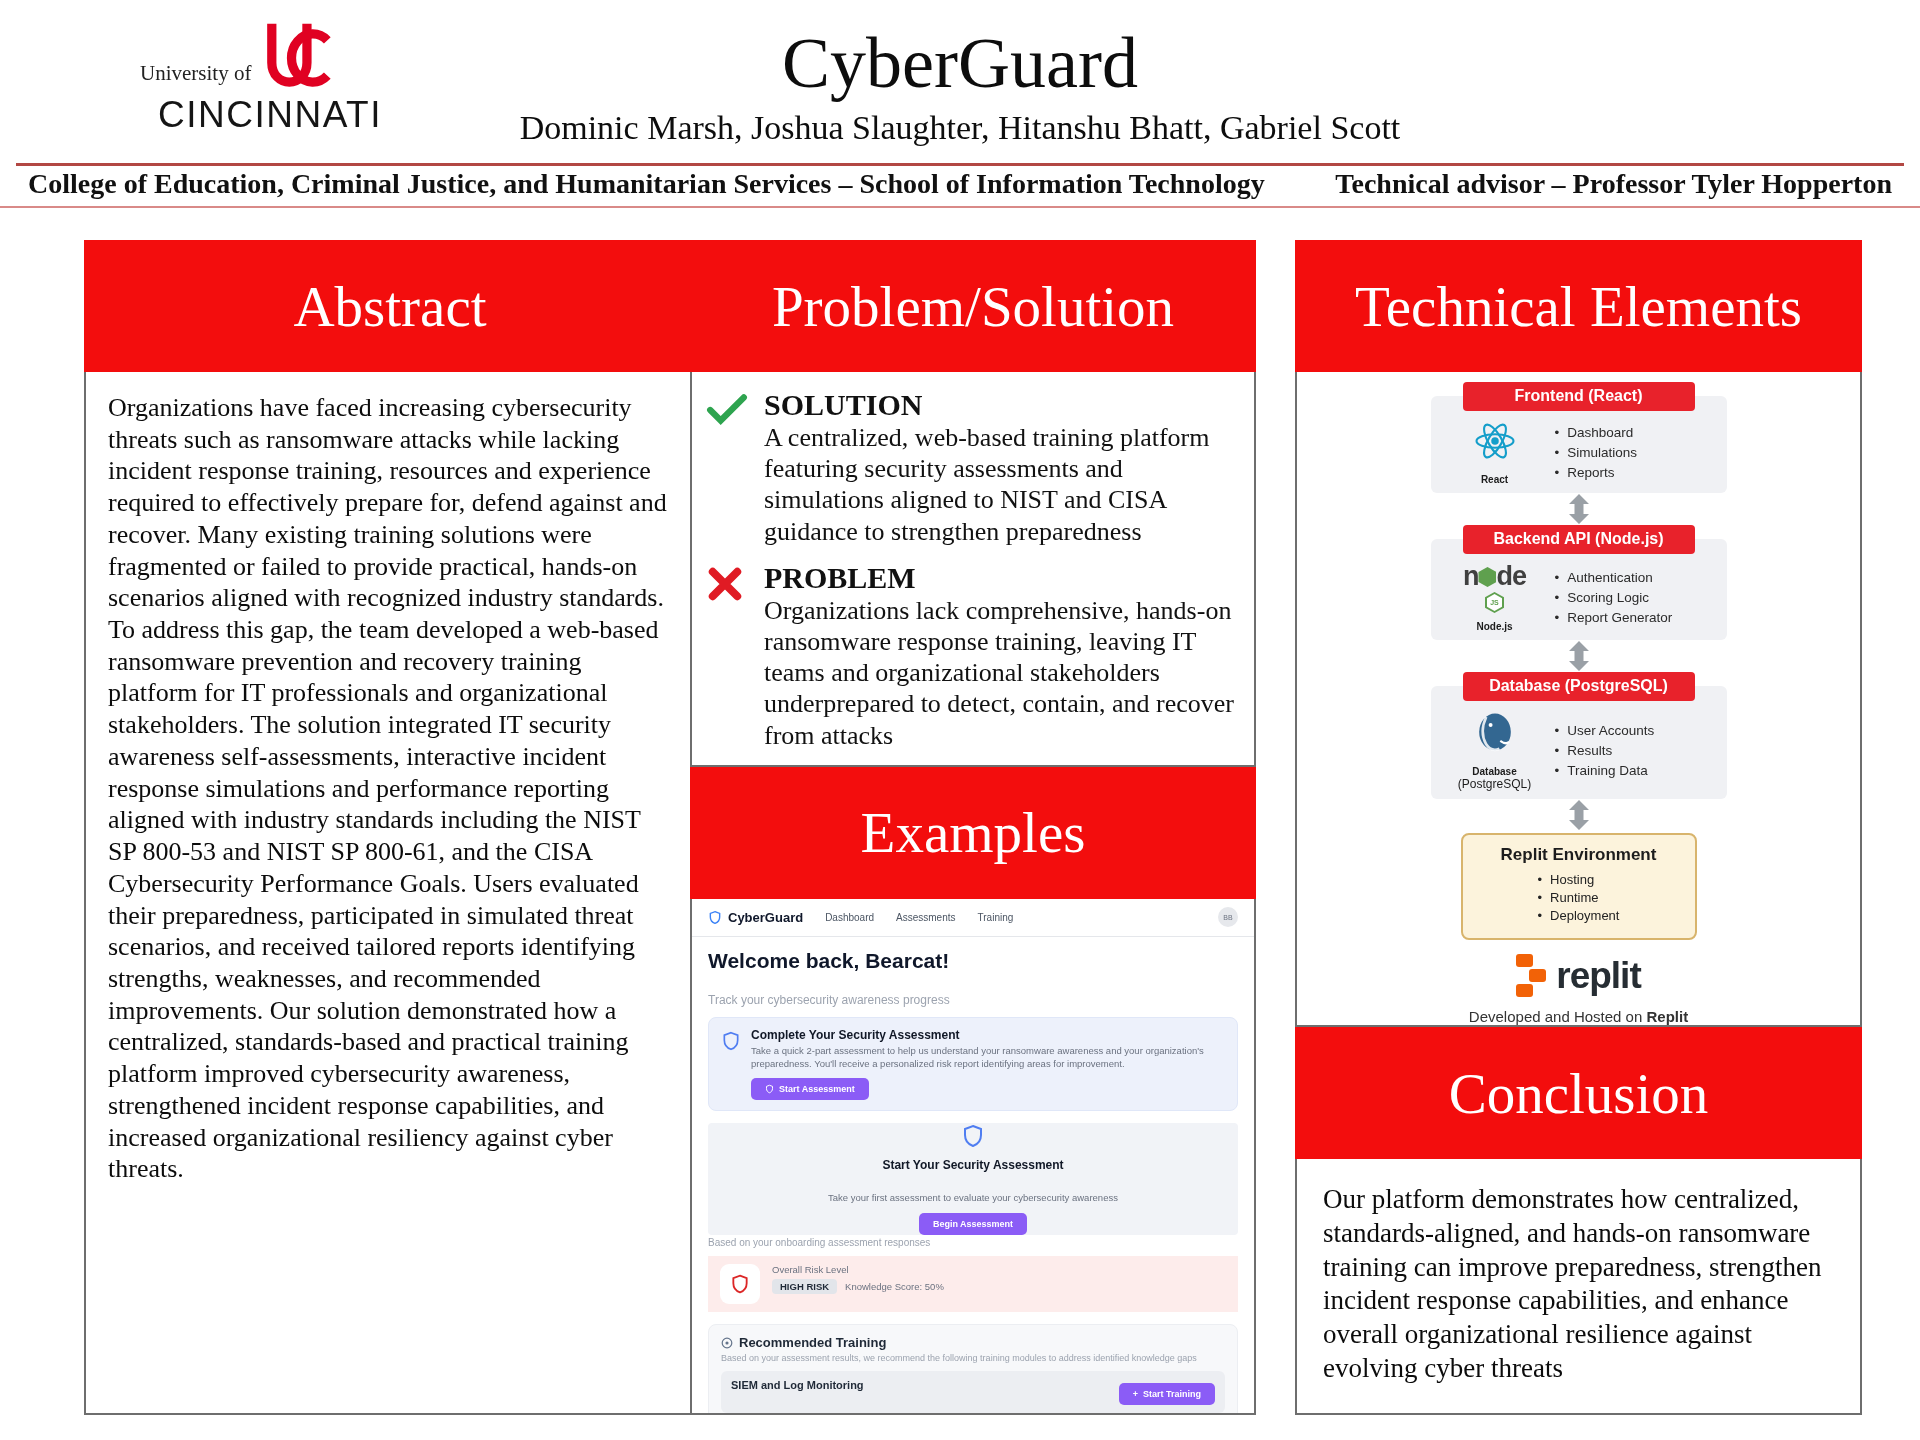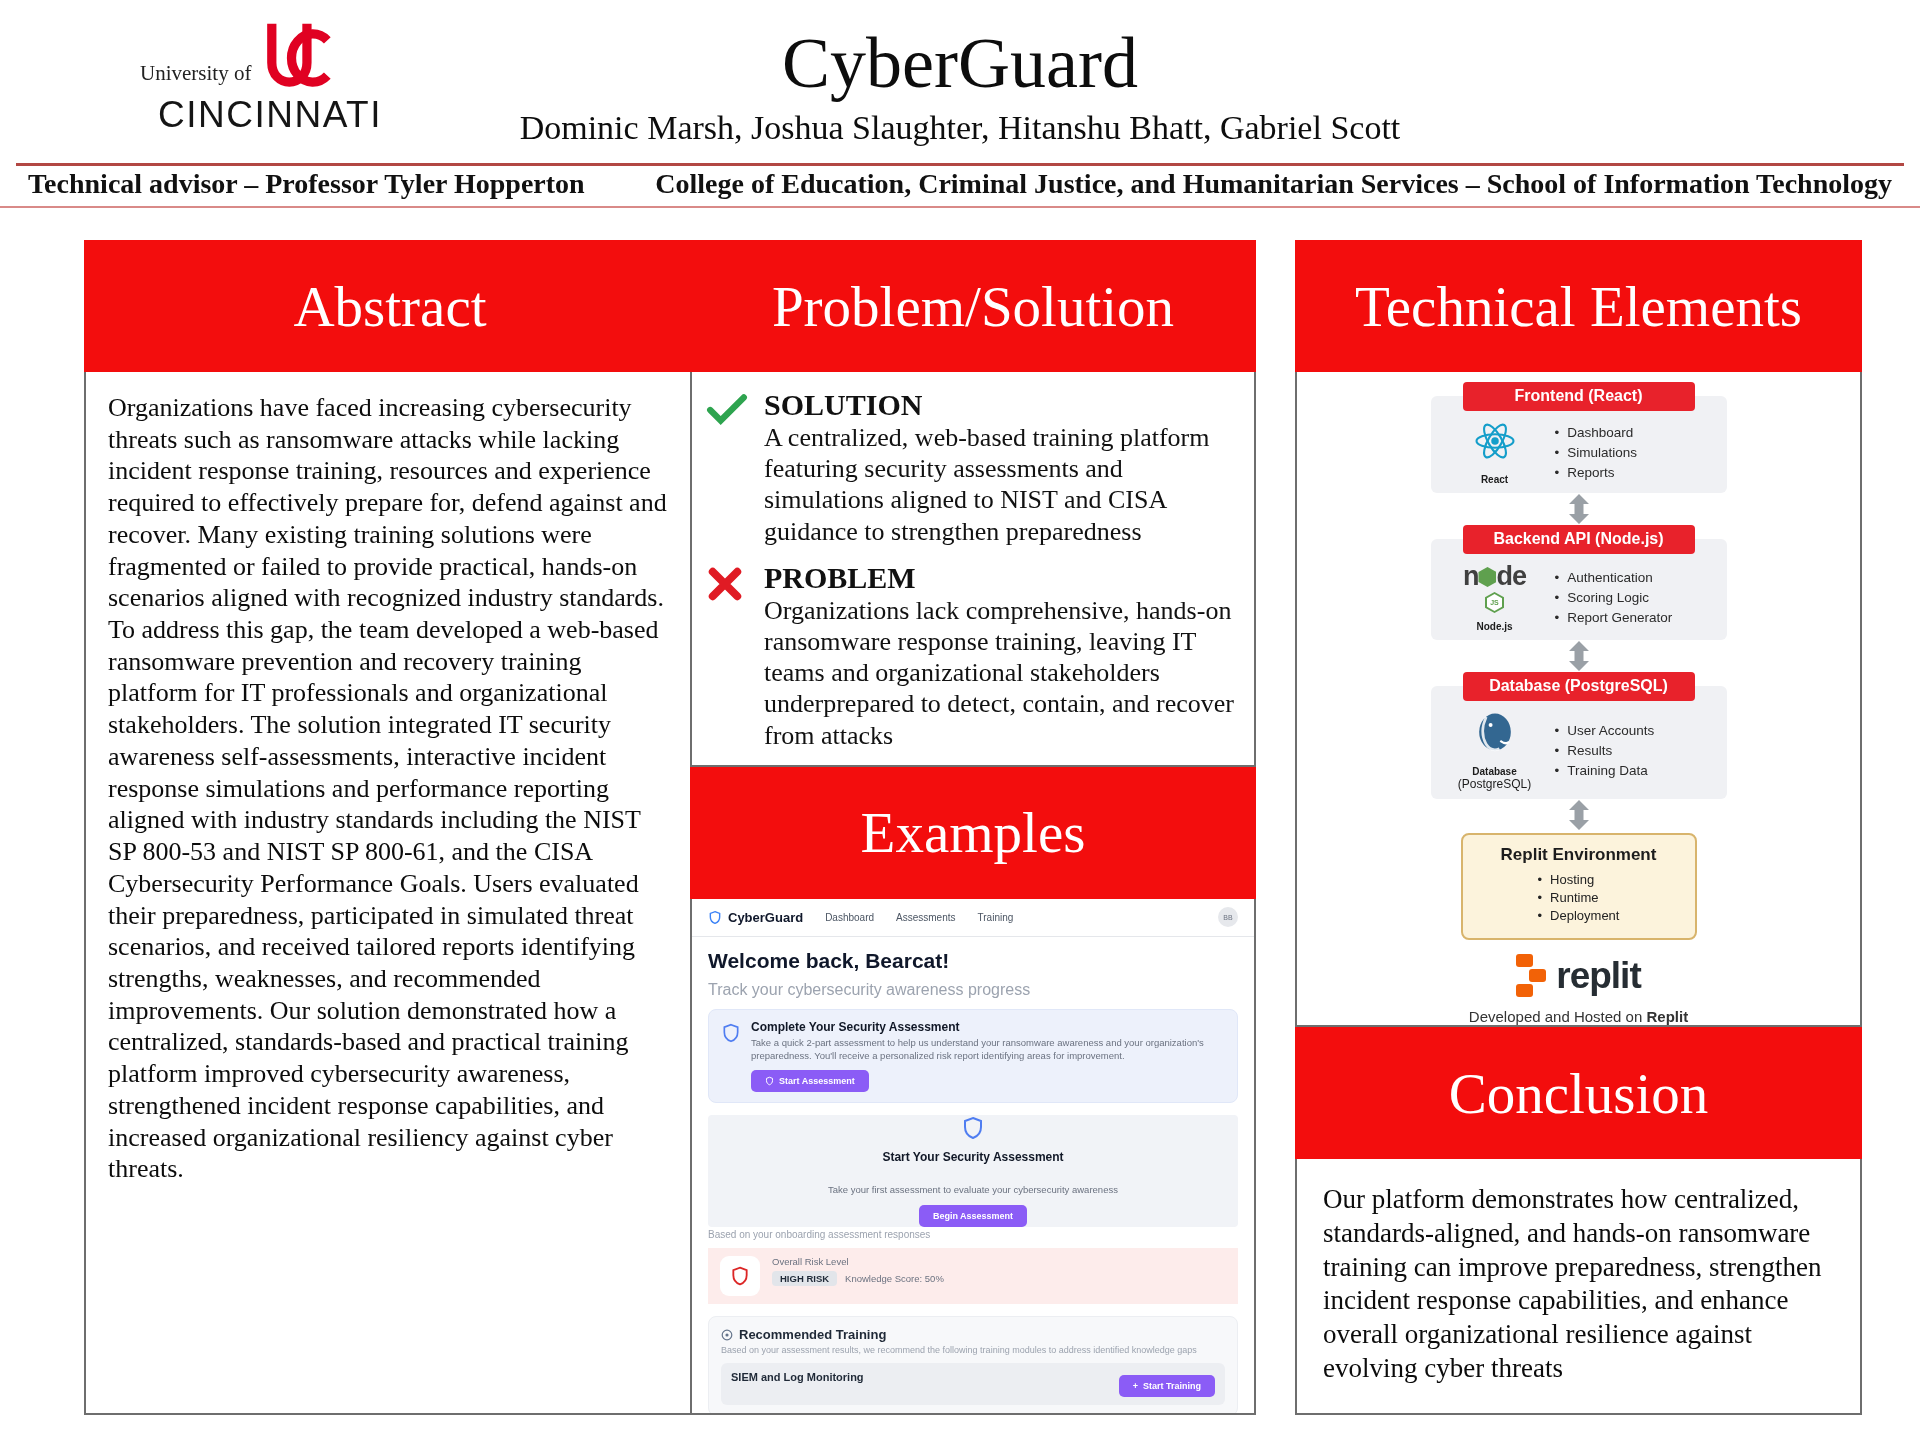--- a/index.html
+++ b/index.html
@@ -42,21 +42,21 @@
   
   .app { flex:1; font-family:"Liberation Sans", sans-serif; color:#111827; overflow:hidden; }
   .app-nav { height:38px; border-bottom:1px solid #e5e7eb; display:flex; align-items:center;
              padding:0 16px; gap:22px; }
   .brand { display:flex; align-items:center; gap:6px; font-size:13px; font-weight:bold; color:#0f172a; }
   .nav-link { font-size:10px; color:#4b5563; }
   .avatar { margin-left:auto; width:20px; height:20px; border-radius:50%; background:#e6e8ec;
             color:#6b7280; font-size:7px; display:flex; align-items:center; justify-content:center; }
   .app-main { padding:8px 16px 0; }
   .welcome { font-size:21px; font-weight:bold; color:#0f172a; margin-top:4px; }
-  .welcome-sub { font-size:16px; color:#9ca3af; margin-top:8px; }
+  .welcome-sub { font-size:12px; color:#9ca3af; margin-top:20px; }
   .card1 { margin-top:10px; background:#edf1fb; border:1px solid #e0e7f8; border-radius:8px;
            padding:10px 12px; display:flex; gap:10px; }
   .card1 h4 { font-size:12px; color:#111827; }
   .card-desc { font-size:9.5px; color:#6b7280; line-height:1.35; margin-top:3px; }
   .btn { display:inline-flex; align-items:center; gap:5px; background:#8b5cf6; color:#fff;
          border:none; border-radius:5px; font-size:9px; font-weight:bold;
          font-family:"Liberation Sans", sans-serif; padding:6px 14px; margin-top:8px; }
   .card2 { margin-top:12px; background:#f1f3f7; border-radius:4px; padding:0;
            text-align:center; }
   .card2 h4 { font-size:12px; margin-top:5px; }
@@ -140,22 +140,22 @@
     <div class="uc-cinci">CINCINNATI</div>
   </div>
 
   <div class="title-block">
     <div class="poster-title">CyberGuard</div>
     <div class="poster-authors">Dominic Marsh, Joshua Slaughter, Hitanshu Bhatt, Gabriel Scott</div>
   </div>
 
   <div class="rule1"></div>
   <div class="affil-row">
+    <div>College of Education, Criminal Justice, and Humanitarian Services – School of Information Technology</div>
     <div>Technical advisor – Professor Tyler Hopperton</div>
-    <div>College of Education, Criminal Justice, and Humanitarian Services – School of Information Technology</div>
   </div>
   <div class="rule2"></div>
 
   <section class="panel panel-1">
     <div class="panel-header">Abstract</div>
     <div class="sect abstract-body">Organizations have faced increasing cybersecurity threats such as ransomware attacks while lacking incident response training, resources and experience required to effectively prepare for, defend against and recover. Many existing training solutions were fragmented or failed to provide practical, hands-on scenarios aligned with recognized industry standards. To address this gap, the team developed a web-based ransomware prevention and recovery training platform for IT professionals and organizational stakeholders. The solution integrated IT security awareness self-assessments, interactive incident response simulations and performance reporting aligned with industry standards including the NIST SP 800-53 and NIST SP 800-61, and the CISA Cybersecurity Performance Goals. Users evaluated their preparedness, participated in simulated threat scenarios, and received tailored reports identifying strengths, weaknesses, and recommended improvements. Our solution demonstrated how a centralized, standards-based and practical training platform improved cybersecurity awareness, strengthened incident response capabilities, and increased organizational resiliency against cyber threats.</div>
   </section>
 
   <section class="panel panel-2">
     <div class="panel-header">Problem/Solution</div>

